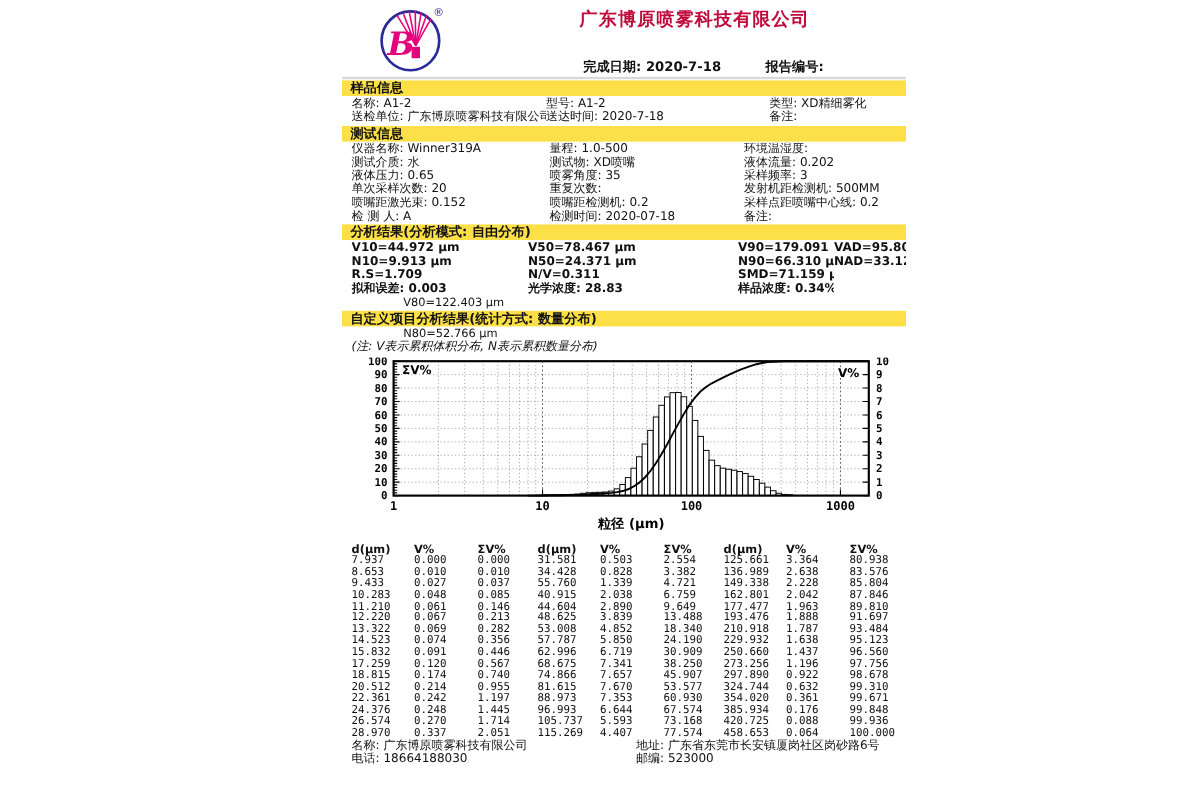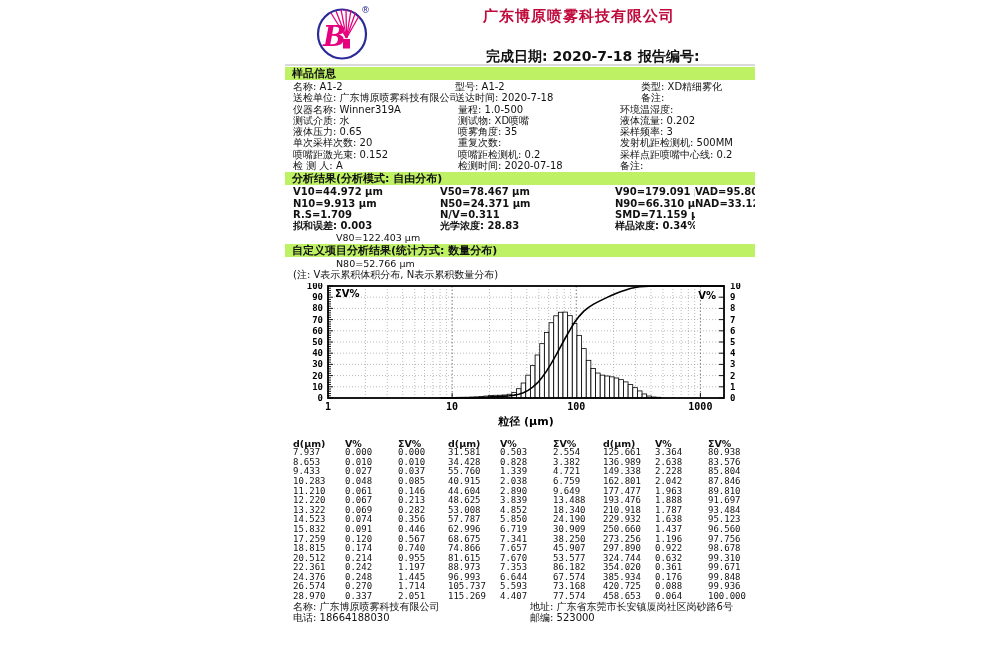--- a/index.html
+++ b/index.html
@@ -4,30 +4,30 @@
 <style>
   html,body{margin:0;padding:0;background:#fff;}
   .page{position:relative;width:1000px;height:666px;background:#ffffff;overflow:hidden;
         font-family:"DejaVu Sans",sans-serif;color:#111;}
   .doc{position:absolute;left:285px;top:0;width:470px;}
   
   .hdr{position:relative;height:64px;border-bottom:2px solid #d9d9d9;}
   .logo{position:absolute;left:31px;top:3px;}
   .company{position:absolute;left:198px;top:7px;font-size:15px;font-weight:bold;
            color:#c00a3c;letter-spacing:1px;white-space:nowrap;}
-  .meta{position:absolute;top:48px;font-size:14px;font-weight:bold;white-space:nowrap;text-align:right;}
+  .meta{position:absolute;top:48px;font-size:11px;font-weight:bold;white-space:nowrap;text-align:right;}
   .meta.m1{left:201px;} .meta.m2{left:353px;}
   
-  .bar-title{background:#bef264;font-weight:bold;font-size:11px;line-height:13px;
+  .bar-title{background:#fde047;font-weight:bold;font-size:11px;line-height:13px;
              padding-left:7px;margin:1px 0;}
   
   .fields{display:grid;font-size:10px;line-height:11.3px;padding-left:8px;}
   .cell{white-space:nowrap;overflow:hidden;}
   .single-line{font-size:9.5px;line-height:11px;padding-left:8px;white-space:nowrap;margin-left:43px;}
-  .note{font-size:10px;line-height:12px;padding-left:8px;white-space:nowrap;}
+  .note{font-size:10px;line-height:12px;padding-left:8px;white-space:nowrap;font-style:italic;}
   
   .chartwrap{margin-top:2px;}
   .gl{stroke:#8a8a8a;stroke-width:0.6;stroke-dasharray:1 2;}
   .gld{stroke:#555;stroke-width:0.8;stroke-dasharray:1.5 2;}
   .tick{font:bold 9px "DejaVu Sans Mono",monospace;fill:#000;}
   .xtick{font:bold 10px "DejaVu Sans Mono",monospace;fill:#000;}
   .innerlab{font:bold 10px "DejaVu Sans",sans-serif;fill:#000;}
   .xlab{font:bold 11px "DejaVu Sans",sans-serif;fill:#000;}
   .bar{fill:#ffffff;stroke:#000;stroke-width:0.8;}
   .curve{fill:none;stroke:#000;stroke-width:1.6;}
@@ -70,20 +70,21 @@
     <div class="bar-title">样品信息</div>
     <div class="fields" style="grid-template-columns:162px 186px 1fr;">
         <div class="cell"><span class="lbl">名称: </span><span class="val">A1-2</span></div>
         <div class="cell"><span class="lbl">型号: </span><span class="val">A1-2</span></div>
         <div class="cell"><span class="lbl">类型: </span><span class="val">XD精细雾化</span></div>
         <div class="cell"><span class="lbl">送检单位: </span><span class="val">广东博原喷雾科技有限公司</span></div>
         <div class="cell"><span class="lbl">送达时间: </span><span class="val">2020-7-18</span></div>
         <div class="cell"><span class="lbl">备注: </span><span class="val"></span></div>
       </div>
 
+    <div class="bar-title">测试信息</div>
     <div class="fields" style="grid-template-columns:165px 162px 1fr;">
         <div class="cell"><span class="lbl">仪器名称: </span><span class="val">Winner319A</span></div>
         <div class="cell"><span class="lbl">量程: </span><span class="val">1.0-500</span></div>
         <div class="cell"><span class="lbl">环境温湿度: </span><span class="val"></span></div>
         <div class="cell"><span class="lbl">测试介质: </span><span class="val">水</span></div>
         <div class="cell"><span class="lbl">测试物: </span><span class="val">XD喷嘴</span></div>
         <div class="cell"><span class="lbl">液体流量: </span><span class="val">0.202</span></div>
         <div class="cell"><span class="lbl">液体压力: </span><span class="val">0.65</span></div>
         <div class="cell"><span class="lbl">喷雾角度: </span><span class="val">35</span></div>
         <div class="cell"><span class="lbl">采样频率: </span><span class="val">3</span></div>
@@ -467,21 +468,21 @@
             <div>45.907</div>
           </div>
           <div class="table-row">
             <div>81.615</div>
             <div>7.670</div>
             <div>53.577</div>
           </div>
           <div class="table-row">
             <div>88.973</div>
             <div>7.353</div>
-            <div>86.182</div>
+            <div>60.930</div>
           </div>
           <div class="table-row">
             <div>96.993</div>
             <div>6.644</div>
             <div>67.574</div>
           </div>
           <div class="table-row">
             <div>105.737</div>
             <div>5.593</div>
             <div>73.168</div>

